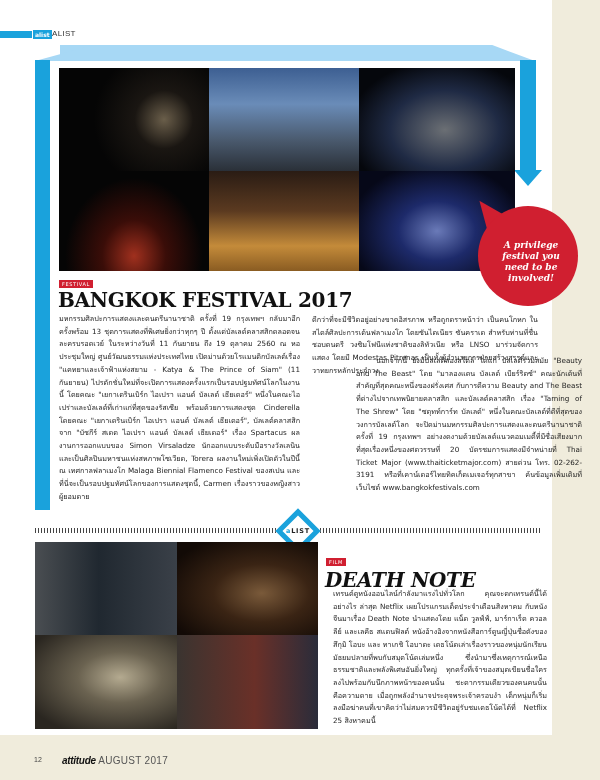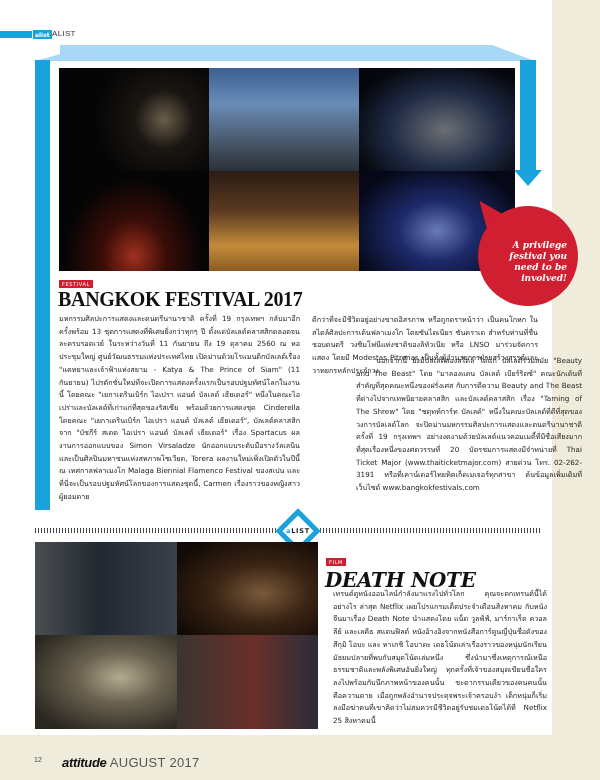--- a/index.html
+++ b/index.html
@@ -23,49 +23,49 @@
   .photo { width: 100%; height: 100%; }
   .p1 { background: radial-gradient(circle at 70% 50%, #6a5e4a 0%, #1a1612 25%, #050505 60%); }
   .p2 { background: linear-gradient(180deg, #3d5f92 0%, #6a8cb8 35%, #4a5a6e 70%, #2a3038 100%); }
   .p3 { background: radial-gradient(ellipse at 55% 60%, #6b6f74 0%, #1f2a44 45%, #05070c 80%); }
   .p4 { background: radial-gradient(ellipse at 50% 85%, #a0301e 0%, #3a0d08 30%, #050505 65%); }
   .p5 { background: linear-gradient(180deg, #2a1c14 0%, #5b3a20 40%, #c48b3a 75%, #8a5c22 100%); }
   .p6 { background: radial-gradient(ellipse at 50% 60%, #6a7ab8 0%, #1d2a6a 35%, #060818 80%); }
 
   .bubble { position: absolute; left: 478px; top: 206px; width: 100px; height: 100px; border-radius: 50%; background: #d01f30; }
   .bubble-tail { position: absolute; left: 483px; top: 196px; width: 0; height: 0; border-left: 0 solid transparent; border-right: 32px solid transparent; border-top: 0; border-bottom: 32px solid #d01f30; transform: rotate(-15deg); }
-  .bubble-text { position: absolute; left: 495px; top: 240px; width: 72px; text-align: right; color: #fff; font-family: "DejaVu Serif", serif; font-style: italic; font-weight: bold; font-size: 9px; line-height: 11px; }
+  .bubble-text { position: absolute; left: 495px; top: 240px; width: 72px; text-align: center; color: #fff; font-family: "DejaVu Serif", serif; font-style: italic; font-weight: bold; font-size: 9px; line-height: 11px; }
 
   .kicker { position: absolute; height: 8px; padding: 0 3px; background: #d01f30; color: #fff; font-size: 5px; line-height: 8px; letter-spacing: 0.6px; }
   .kicker-festival { left: 59px; top: 280px; }
   .kicker-film { left: 326px; top: 558px; }
 
   .headline { position: absolute; font-family: "DejaVu Serif", serif; font-weight: bold; color: #111; letter-spacing: -0.3px; }
-  .headline-bkk { left: 58px; top: 288px; font-size: 20px; font-family: Liberation Serif, serif; }
+  .headline-bkk { left: 58px; top: 288px; font-size: 20px; }
   .headline-dn { left: 325px; top: 568px; font-size: 20px; font-style: italic; }
 
   .body-text { position: absolute; font-size: 7.2px; line-height: 12.7px; color: #222; text-align: justify; }
   .col1 { left: 59px; top: 313px; width: 241px; }
   .col2 { left: 312px; top: 305px; width: 226px; margin-top: 9px; }
   .col2b { left: 312px; top: 355px; width: 226px; text-indent: 20px; margin-left: 44px; }
   .col3 { left: 333px; top: 588px; width: 214px; }
 
   .divider-dots { position: absolute; left: 35px; top: 528px; width: 505px; height: 5px; background: repeating-linear-gradient(90deg, #444 0 1px, transparent 1px 3px); }
   .alist-badge { position: absolute; left: 282px; top: 515px; width: 32px; height: 32px; transform: rotate(45deg); border: 5px solid #1aa2dc; background: #fff; }
   .alist-text { position: absolute; left: 276px; top: 527px; width: 44px; text-align: center; font-size: 6.5px; font-weight: bold; color: #222; letter-spacing: 0.8px; }
   .alist-text .a { color: #1aa2dc; }
 
   .photos-bottom { position: absolute; left: 35px; top: 542px; width: 283px; height: 187px; display: grid; grid-template-columns: 142px 141px; grid-template-rows: 93px 94px; }
   .q1 { background: linear-gradient(90deg, #4a4e52 0%, #202830 45%, #3a4048 100%); }
   .q2 { background: radial-gradient(ellipse at 60% 55%, #7a5a3a 0%, #3a2414 40%, #120a06 85%); }
   .q3 { background: radial-gradient(ellipse at 60% 45%, #b4aa90 0%, #6a6250 35%, #2a2620 85%); }
   .q4 { background: linear-gradient(90deg, #3a3430 0%, #6a3028 55%, #2a2c3a 100%); }
 
   .footer-page { position: absolute; left: 34px; top: 756px; font-size: 7px; color: #444; font-family: "Liberation Sans", sans-serif; }
-  .footer-mag { position: absolute; left: 62px; top: 755px; font-size: 13px; color: #555; font-family: "Liberation Sans", sans-serif; letter-spacing: 0.3px; }
+  .footer-mag { position: absolute; left: 62px; top: 755px; font-size: 10px; color: #555; font-family: "Liberation Sans", sans-serif; letter-spacing: 0.3px; }
   .footer-mag b { color: #111; font-weight: bold; letter-spacing: -0.3px; font-style: italic; }
 </style>
 </head>
 <body>
 
 <div class="page"></div>
 
 <div class="section-bar"></div>
 <div class="section-tag">alist</div>
 <div class="section-label">ALIST</div>

